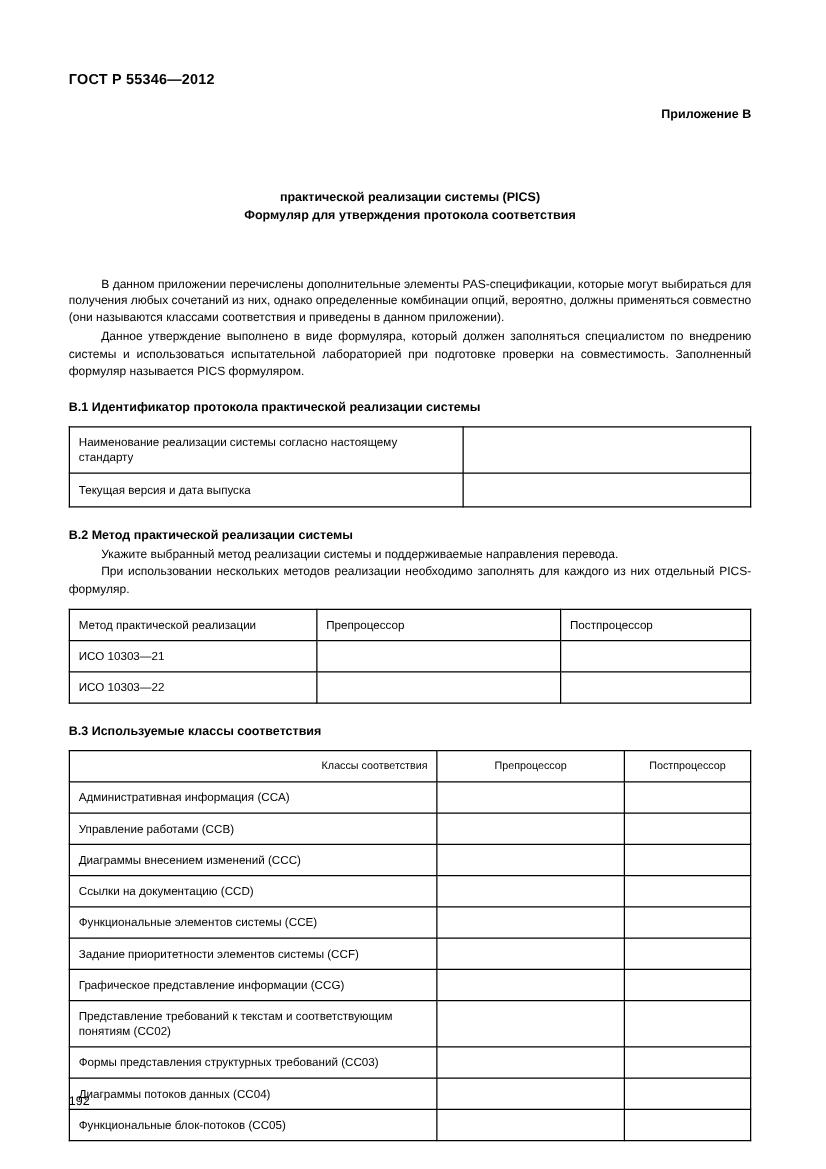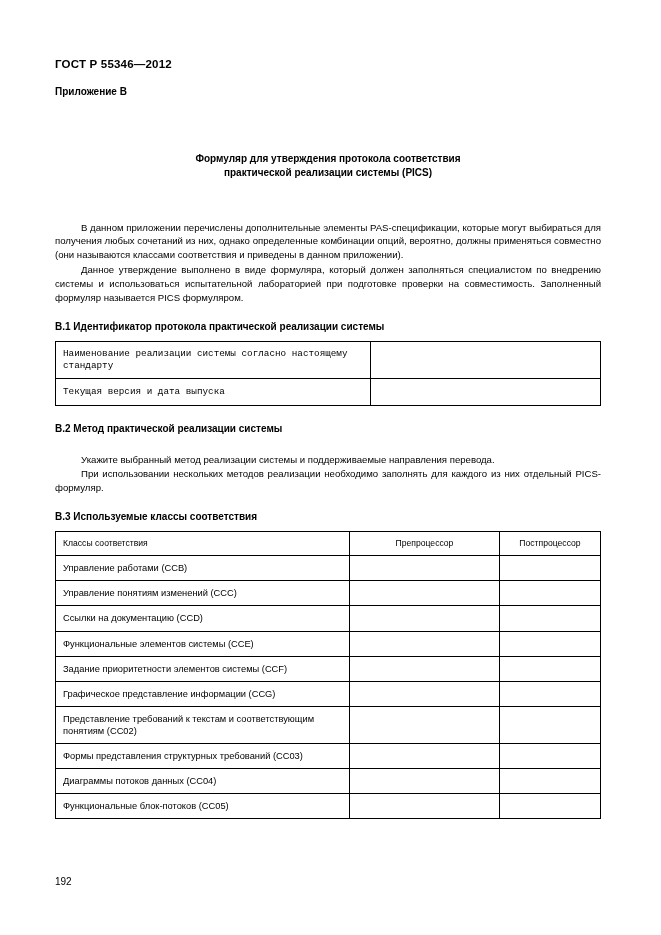--- a/index.html
+++ b/index.html
@@ -30,21 +30,21 @@
     font-weight: bold;
     letter-spacing: 0.2px;
   }
   .content {
     position: absolute;
     top: 85px;
     left: 55px;
     width: 546px;
   }
   .annex-title {
-    text-align: left;
+    text-align: right;
     font-size: 10px;
     font-weight: bold;
     line-height: 1.35;
     margin-top: 0px;
   }
   .annex-title .sub {
     font-weight: bold;
   }
   .doc-title {
     text-align: center;
@@ -65,21 +65,21 @@
   }
   .para-block p + p {
     margin-top: 2px;
   }
   h3.sec {
     font-size: 10px;
     font-weight: bold;
     margin: 17px 0 0 0;
   }
   p.after-sec {
-    margin-top: 19px;
+    margin-top: 3px;
   }
   table.tbl {
     border-collapse: collapse;
     width: 100%;
     margin-top: 9px;
     table-layout: fixed;
   }
   table.tbl td, table.tbl th {
     border: 1px solid #000000;
     font-size: 9.3px;
@@ -88,28 +88,28 @@
     font-weight: normal;
     text-align: left;
     line-height: 1.3;
   }
   table.tbl th {
     text-align: center;
     font-size: 8.6px;
   }
   
   #t-b1 td.lbl { height: 14px; }
-  #t-b1 td.c1 { width: 300px; font-family: Liberation Mono, monospace; }
+  #t-b1 td.c1 { width: 300px; }
   #t-b1 td.c2 { width: auto; }
   
   #t-b2 td.c1 { width: 183px; }
   #t-b2 td.c2 { width: 180px; }
   #t-b2 td.c3 { width: auto; }
   
-  #t-b3 th.h1 { width: 279px; text-align: left; }
+  #t-b3 th.h1 { width: 279px; text-align: right; }
   #t-b3 th.h2 { width: 135px; }
   #t-b3 th.h3 { width: auto; }
   #t-b3 td.name { text-align: left; }
   #t-b3 td.blank { }
   .pagenum {
     position: absolute;
     left: 55px;
     top: 876px;
     font-size: 10px;
   }
@@ -124,22 +124,22 @@
 
   <div class="header-std">ГОСТ Р 55346—2012</div>
 
   <div class="content">
 
     <div class="annex-title">
       <div>Приложение В</div>
     </div>
 
     <div class="doc-title">
+      <div>практической реализации системы (PICS)</div>
       <div>Формуляр для утверждения протокола соответствия</div>
-      <div>практической реализации системы (PICS)</div>
     </div>
 
     <div class="para-block">
       <p class="body-text">В данном приложении перечислены дополнительные элементы PAS-спецификации, которые могут выби­раться для получения любых сочетаний из них, однако определенные комбинации опций, вероятно, должны при­меняться совместно (они называются классами соответствия и приведены в данном приложении).</p>
       <p class="body-text">Данное утверждение выполнено в виде формуляра, который должен заполняться специалистом по внедре­нию системы и использоваться испытательной лабораторией при подготовке проверки на совместимость. Запол­ненный формуляр называется PICS формуляром.</p>
     </div>
 
     <h3 class="sec">В.1  Идентификатор протокола практической реализации системы</h3>
 
     <table class="tbl" id="t-b1">
@@ -152,39 +152,63 @@
           <td class="c1 lbl">Текущая версия и дата выпуска</td>
           <td class="c2"></td>
         </tr>
       </tbody>
     </table>
 
     <h3 class="sec">В.2  Метод практической реализации системы</h3>
     <p class="body-text after-sec">Укажите выбранный метод реализации системы и поддерживаемые направления перевода.</p>
     <p class="body-text">При использовании нескольких методов реализации необходимо заполнять для каждого из них отдельный PICS-формуляр.</p>
 
+    <table class="tbl" id="t-b2">
+      <tbody>
+        <tr>
+          <td class="c1">Метод практической реализации</td>
+          <td class="c2">Препроцессор</td>
+          <td class="c3">Постпроцессор</td>
+        </tr>
+        <tr>
+          <td class="c1">ИСО 10303—21</td>
+          <td class="c2"></td>
+          <td class="c3"></td>
+        </tr>
+        <tr>
+          <td class="c1">ИСО 10303—22</td>
+          <td class="c2"></td>
+          <td class="c3"></td>
+        </tr>
+      </tbody>
+    </table>
 
     <h3 class="sec">В.3  Используемые классы соответствия</h3>
 
     <table class="tbl" id="t-b3">
       <thead>
         <tr>
           <th class="h1">Классы соответствия</th>
           <th class="h2">Препроцессор</th>
           <th class="h3">Постпроцессор</th>
         </tr>
       </thead>
       <tbody id="b3-body">
           <tr>
+            <td class="name">Административная информация (CCA)</td>
+            <td class="blank"></td>
+            <td class="blank"></td>
+          </tr>
+          <tr>
             <td class="name">Управление работами (CCB)</td>
             <td class="blank"></td>
             <td class="blank"></td>
           </tr>
           <tr>
-            <td class="name">Управление понятиям изменений (CCC)</td>
+            <td class="name">Диаграммы внесением изменений (CCC)</td>
             <td class="blank"></td>
             <td class="blank"></td>
           </tr>
           <tr>
             <td class="name">Ссылки на документацию (CCD)</td>
             <td class="blank"></td>
             <td class="blank"></td>
           </tr>
           <tr>
             <td class="name">Функциональные элементов системы (CCE)</td>

